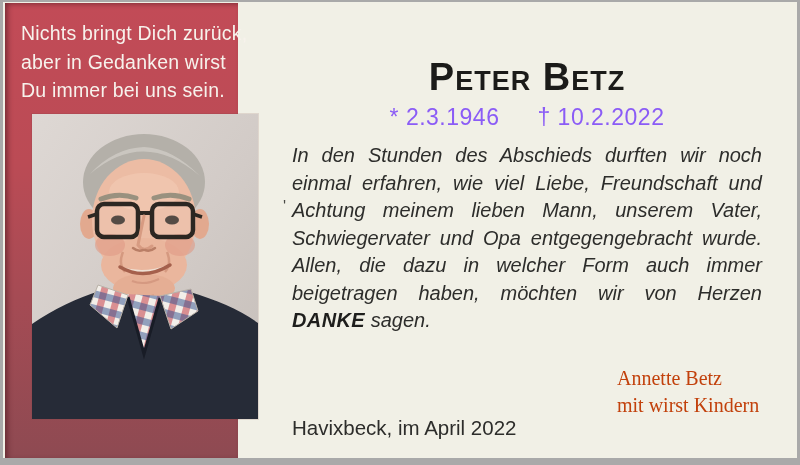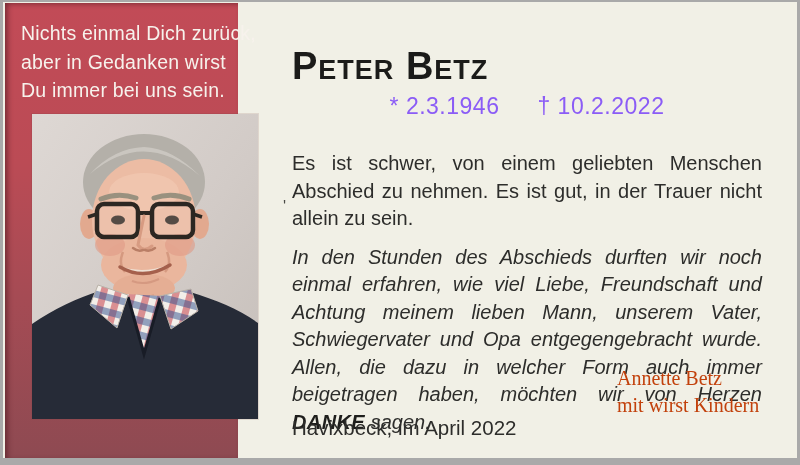--- a/index.html
+++ b/index.html
@@ -27,21 +27,21 @@
   .photo{
     position:absolute;left:29px;top:112px;width:226px;height:305px;
     box-shadow:0 0 0 1px rgba(120,70,70,.15);
   }
   .photo svg{display:block;}
   
   .col{
     position:absolute;left:289px;top:0;width:470px;color:#2d2d2b;
   }
   .name{
-    margin-top:44px;text-align:left;
+    margin-top:55px;text-align:center;
     font-variant:small-caps;font-weight:700;
     font-size:38px;line-height:40px;letter-spacing:1px;color:#1b1b19;
   }
   .dates{
     margin-top:6px;text-align:center;
     font-size:23px;line-height:28px;color:#8b5cf6;letter-spacing:.5px;
   }
   .dates .death{margin-left:38px;}
   .para{
     text-align:justify;font-size:20px;line-height:27.5px;color:#2d2d2b;
@@ -63,21 +63,21 @@
   }
 </style>
 </head>
 <body>
 
 <div class="page">
   <div class="scan-inner">
 
     <div class="red-panel">
       <div class="quote">
-        <div>Nichts einmal Dich zurück,</div>
+        <div>Nichts bringt Dich zurück,</div>
         <div>aber in Gedanken wirst</div>
         <div>Du immer bei uns sein.</div>
       </div>
     </div>
 
     <div class="photo">
       <svg width="226" height="305" viewBox="0 0 226 305" xmlns="http://www.w3.org/2000/svg">
         <defs>
           <linearGradient id="bgG" x1="0" y1="0" x2="1" y2="1">
             <stop offset="0" stop-color="#ded8d4"></stop>
@@ -143,21 +143,20 @@
           <polygon points="159,175 128,182 139,215 166,197" fill="url(#gingham)" stroke="#b9b2a8" stroke-width="1"></polygon>
         </g>
       </svg>
     </div>
 
     <div class="col">
       <div class="name">Peter Betz</div>
       <div class="dates">
         <span class="birth">* 2.3.1946</span><span class="death">† 10.2.2022</span>
       </div>
-      <div class="para first">Es ist schwer, von einem geliebten Menschen Abschied zu nehmen. Es ist gut, in der Trauer nicht allein zu sein.</div>
       <div class="para second"><span>In den Stunden des Abschieds durften wir noch einmal erfahren, wie viel Liebe, Freundschaft und Achtung meinem lieben Mann, unserem Vater, Schwiegervater und Opa entgegengebracht wurde. Allen, die dazu in welcher Form auch immer beigetragen haben, möchten wir von Herzen </span><span class="danke">DANKE</span><span> sagen.</span></div>
     </div>
 
     <div class="artifact">'</div>
 
     <div class="signature">
       <div>Annette Betz</div>
       <div>mit wirst Kindern</div>
     </div>
 

